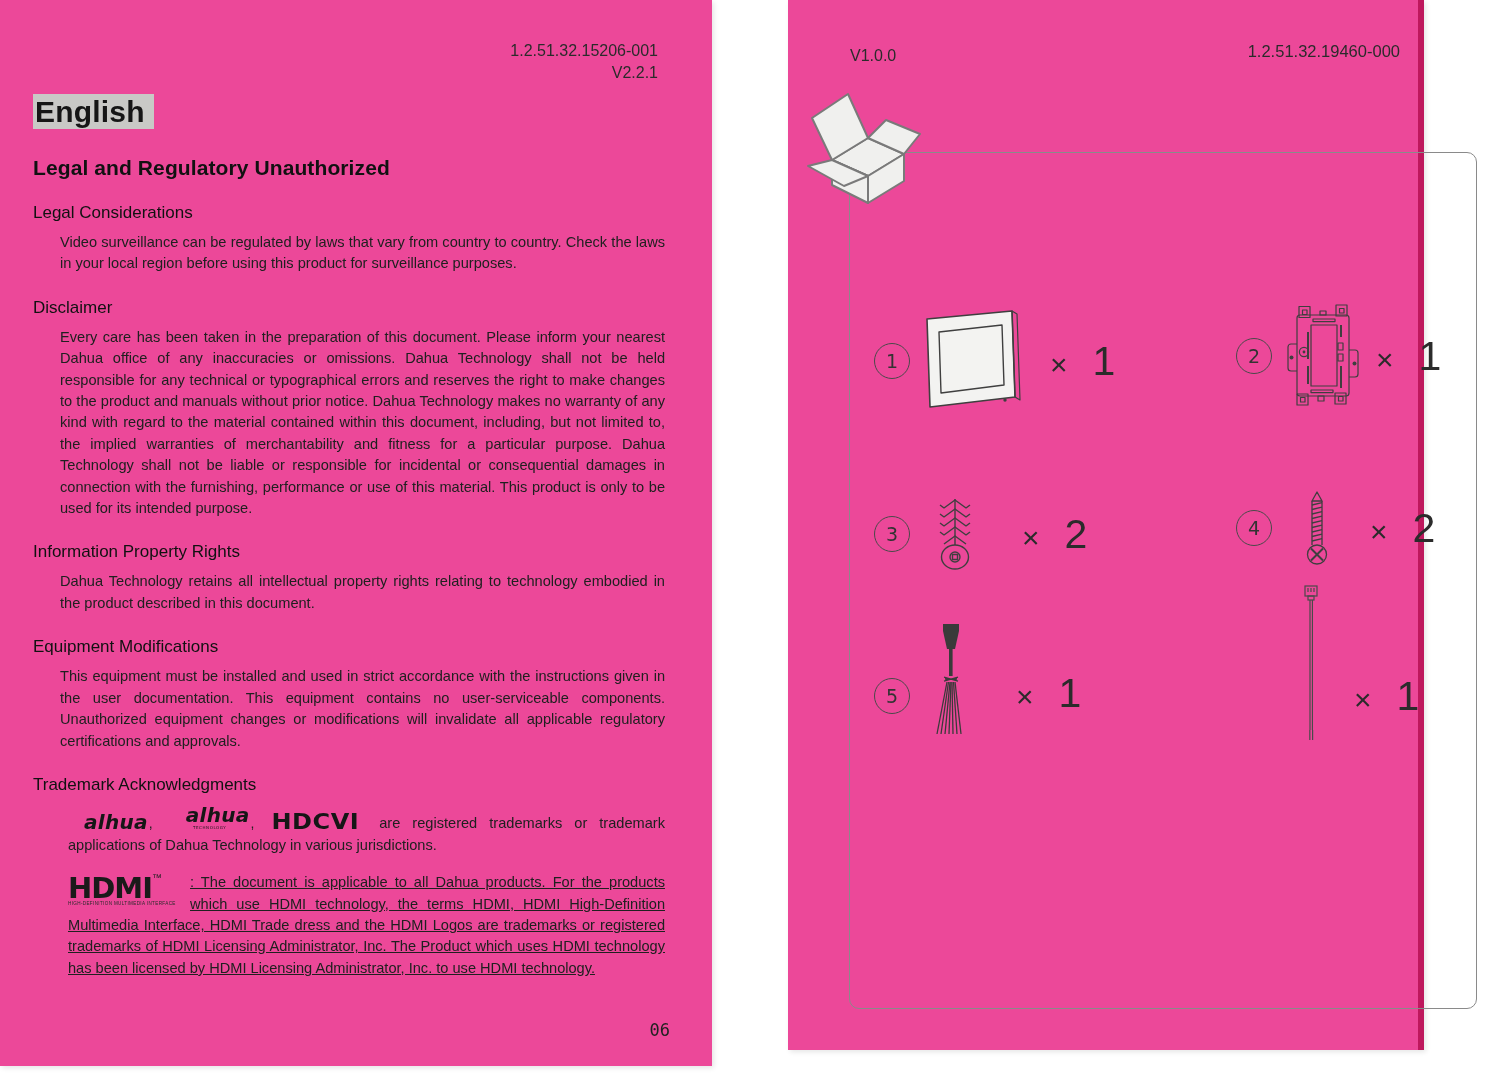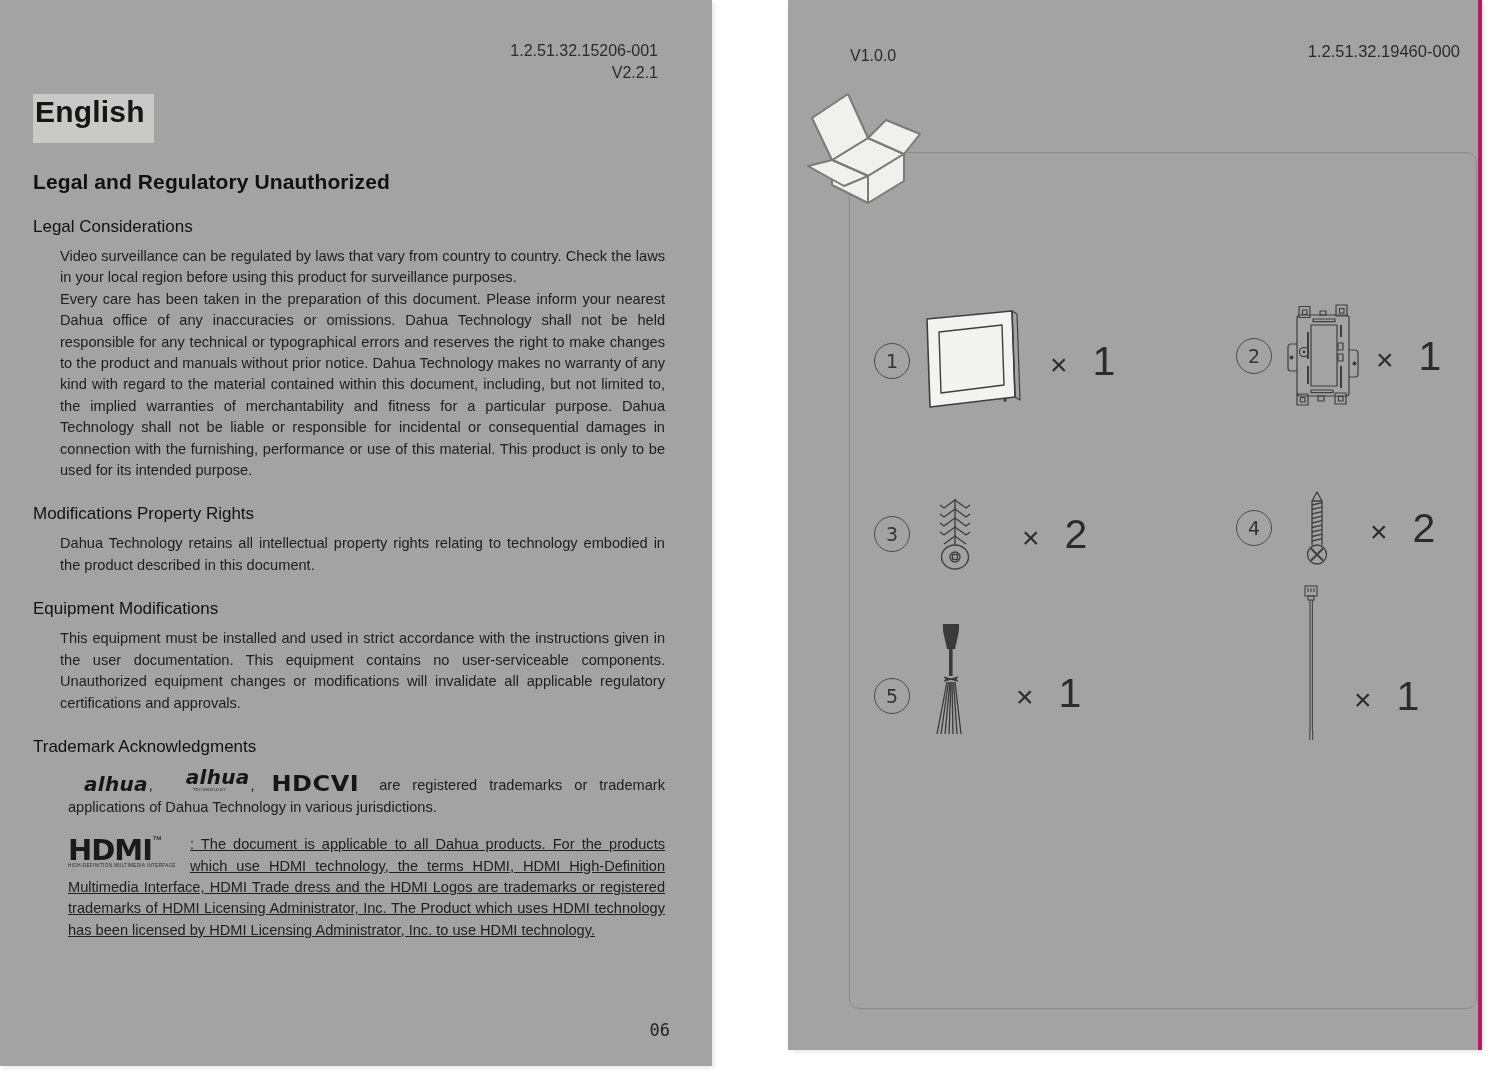--- a/index.html
+++ b/index.html
@@ -1,29 +1,29 @@
 <!DOCTYPE html>
 <html><head>
 <meta charset="utf-8">
 <style>
   * { margin:0; padding:0; box-sizing:border-box; }
   html,body { background:#ffffff; }
   body { font-family:"Liberation Sans", sans-serif; color:#1e1e1e; }
   .canvas { position:relative; width:1500px; height:1077px; background:#ffffff; overflow:hidden; }
 
   
-  .page { position:absolute; top:0; background:#a3a3a3; }
+  .page { position:absolute; top:0; background:#ec4899; }
   .left-page  { left:0;    width:712px; height:1066px; box-shadow:2px 2px 5px rgba(0,0,0,0.10); }
-  .right-page { left:788px; width:694px; height:1050px; box-shadow:2px 2px 5px rgba(0,0,0,0.10); border-right:4px solid #be185d; }
+  .right-page { left:788px; width:636px; height:1050px; box-shadow:2px 2px 5px rgba(0,0,0,0.10); border-right:6px solid #be185d; }
 
   
   .lp-inner { padding:40px 47px 0 33px; }
   .lp-head { text-align:right; font-size:16px; line-height:22px; color:#2b2b2b; padding-right:7px; }
   .lang-title { margin-top:10px; }
-  .lang-title .hl { display:inline-block; background:#c9c9c6; color:#161616; font-size:30px; font-weight:700; padding:1px 9px 14px 2px; letter-spacing:0.2px; }
+  .lang-title .hl { display:inline-block; background:#c9c9c6; color:#161616; font-size:30px; font-weight:700; padding:1px 9px 0 2px; letter-spacing:0.2px; }
   h2.main-heading { margin-top:27px; font-size:21px; font-weight:700; color:#111; letter-spacing:0.1px; }
   h3.sec-heading { margin-top:23px; margin-bottom:9px; font-size:17px; font-weight:400; color:#111; }
   p.body-text { margin-left:27px; font-size:14.6px; line-height:21.4px; text-align:justify; color:#202020; }
 
   
   .tm-para { margin-left:35px; margin-top:2px; font-size:14.6px; line-height:21.4px; text-align:justify; color:#202020; }
   .dahua-logo { font-family:"DejaVu Sans", sans-serif; font-style:italic; font-weight:700; font-size:20px; letter-spacing:0.3px; color:#161616; position:relative; top:1px;margin-left:16px; }
   .dahua-logo .logo-sub { display:block; font-style:normal; font-weight:400; font-size:4px; letter-spacing:0.6px; line-height:3px; text-align:center; margin-top:-2px; }
   .logo-wrap { display:inline-block; vertical-align:baseline; }
   .comma { font-size:14px; margin:0 5px 0 1px; }
@@ -82,23 +82,24 @@
 
       <div class="lang-title">
         <span class="hl">English</span>
       </div>
 
       <h2 class="main-heading">Legal and Regulatory Unauthorized</h2>
 
       <h3 class="sec-heading">Legal Considerations</h3>
       <p class="body-text">Video surveillance can be regulated by laws that vary from country to country. Check the laws in your local region before using this product for surveillance purposes.</p>
 
+      <h3 class="sec-heading">Disclaimer</h3>
       <p class="body-text">Every care has been taken in the preparation of this document. Please inform your nearest Dahua office of any inaccuracies or omissions. Dahua Technology shall not be held responsible for any technical or typographical errors and reserves the right to make changes to the product and manuals without prior notice. Dahua Technology makes no warranty of any kind with regard to the material contained within this document, including, but not limited to, the implied warranties of merchantability and fitness for a particular purpose. Dahua Technology shall not be liable or responsible for incidental or consequential damages in connection with the furnishing, performance or use of this material. This product is only to be used for its intended purpose.</p>
 
-      <h3 class="sec-heading">Modifications Property Rights</h3>
+      <h3 class="sec-heading">Information Property Rights</h3>
       <p class="body-text">Dahua Technology retains all intellectual property rights relating to technology embodied in the product described in this document.</p>
 
       <h3 class="sec-heading">Equipment Modifications</h3>
       <p class="body-text">This equipment must be installed and used in strict accordance with the instructions given in the user documentation. This equipment contains no user-serviceable components. Unauthorized equipment changes or modifications will invalidate all applicable regulatory certifications and approvals.</p>
 
       <h3 class="sec-heading">Trademark Acknowledgments</h3>
 
       <p class="tm-para">
         <span class="logo-wrap"><span class="dahua-logo">alhua</span></span><span class="comma">,</span>
         <span class="logo-wrap"><span class="dahua-logo"><span>alhua</span><span class="logo-sub">TECHNOLOGY</span></span></span><span class="comma">,</span>

